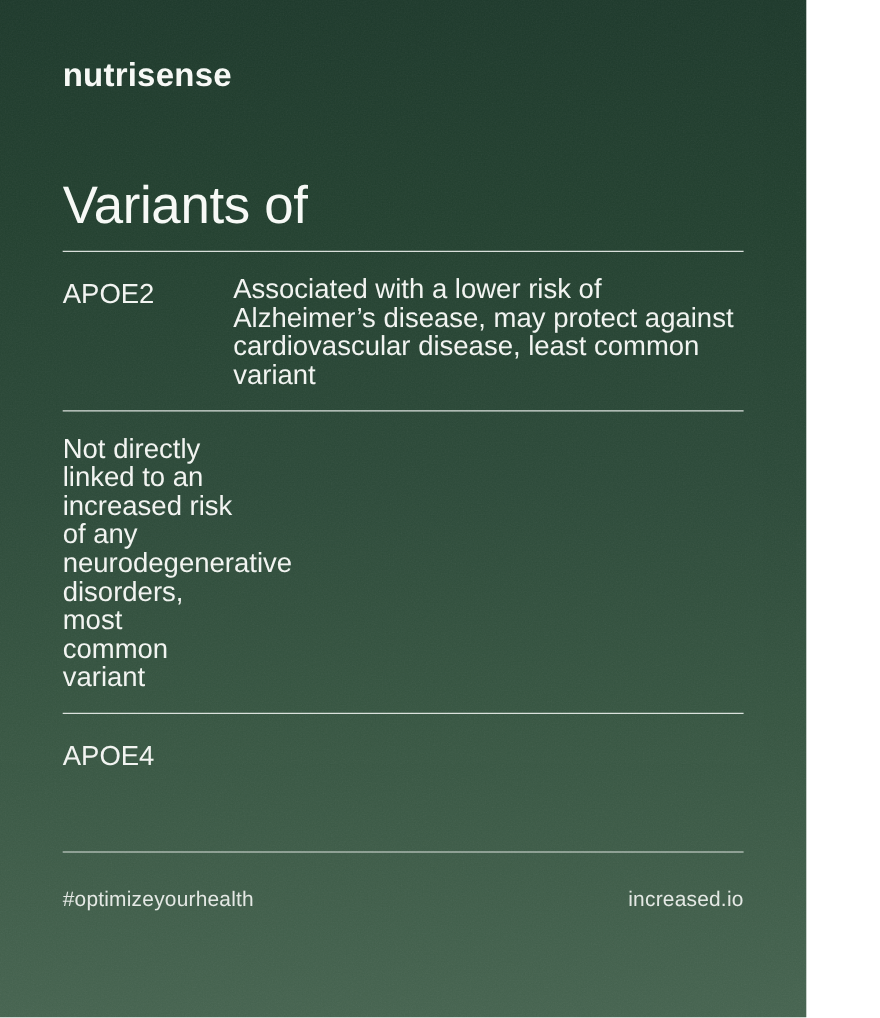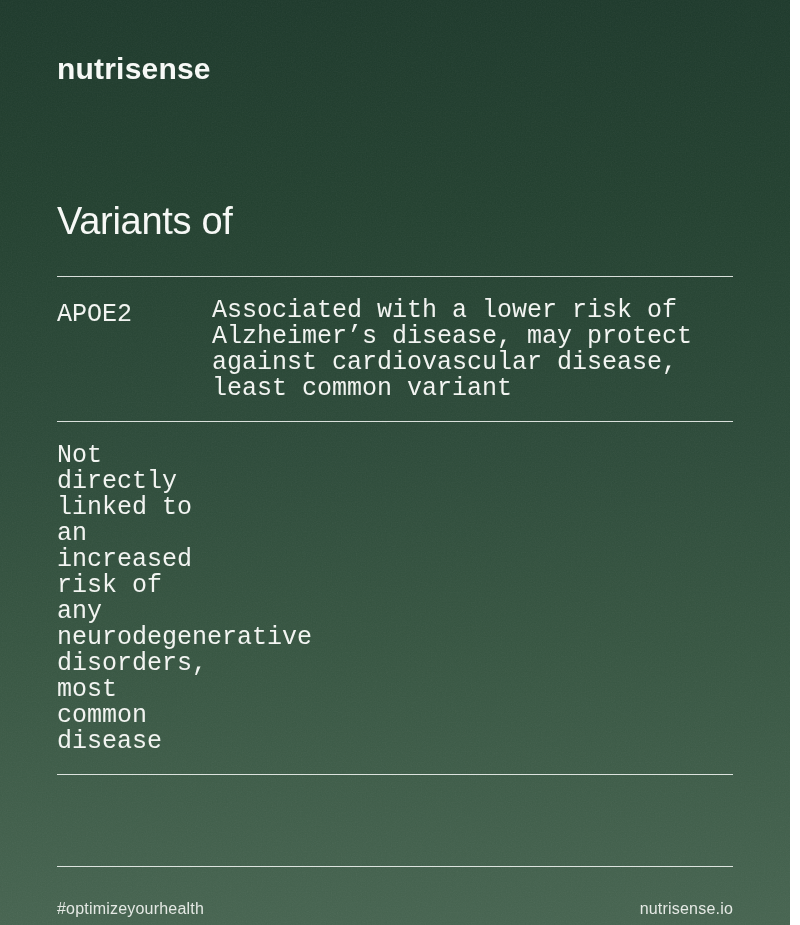--- a/index.html
+++ b/index.html
@@ -3,21 +3,21 @@
 <meta charset="utf-8">
 <style>
   * { margin: 0; padding: 0; box-sizing: border-box; }
   html, body { width: 800px; height: 925px; }
   body {
     font-family: "Liberation Sans", sans-serif;
     overflow: hidden;
   }
   .page {
     position: relative;
-    width: 790px;
+    width: 733px;
     height: 925px;
     background: linear-gradient(180deg, #1d392b 0%, #22402f 22%, #2c4a39 48%, #365541 70%, #466450 100%);
     color: #f2f4f1;
     overflow: hidden;
   }
   .noise {
     position: absolute;
     inset: 0;
     width: 100%;
     height: 100%;
@@ -30,30 +30,29 @@
     padding: 0 57px;
   }
   .logo {
     margin-top: 52px;
     font-size: 30px;
     font-weight: 600;
     letter-spacing: 0.2px;
     color: #f7f9f6;
   }
   .title {
-    margin-top: 100px;
-    font-size: 38px;
+    margin-top: 67px;
+    font-size: 48px;
     line-height: 70px;
     font-weight: 500;
     letter-spacing: -0.3px;
     color: #f7f9f6;
   }
   .variant-table {
-    margin-top: 20px;
-    font-family: Liberation Mono, monospace;
+    margin-top: 5px;
   }
   .row {
     display: grid;
     grid-template-columns: 155px 1fr;
     border-top: 1px solid rgba(248, 250, 248, 0.85);
     padding: 21px 0 19px;
   }
   .variant-label {
     font-size: 25px;
     line-height: 34px;
@@ -67,21 +66,21 @@
     color: #f2f4f1;
     max-width: 532px;
   }
   .footer {
     border-top: 1px solid rgba(248, 250, 248, 0.85);
     margin-top: 51px;
     padding-top: 33px;
     display: flex;
     justify-content: space-between;
     align-items: baseline;
-    font-size: 16px;
+    font-size: 19px;
     color: rgba(242, 244, 241, 0.92);
     letter-spacing: 0.2px;
   }
 </style>
 </head>
 <body>
 
 <div class="page">
 
   <svg class="noise" xmlns="http://www.w3.org/2000/svg">
@@ -99,27 +98,28 @@
     <h1 class="title"><span>Variants of</span><br></h1>
 
     <div class="variant-table">
 
       <div class="row">
         <div class="variant-label">APOE2</div>
         <div class="variant-desc">Associated with a lower risk of Alzheimer’s disease, may protect against cardiovascular disease, least common variant</div>
       </div>
 
       <div class="row">
-        <div class="variant-desc">Not directly linked to an increased risk of any neurodegenerative disorders, most common disease</div>
+        <div class="variant-desc">Not directly linked to an increased risk of any neurodegenerative disorders, most common variant</div>
       </div>
 
       <div class="row">
+        <div class="variant-label">APOE4</div>
       </div>
 
     </div>
 
     <div class="footer">
       <span>#optimizeyourhealth</span>
-      <span>nutrisense.io</span>
+      <span>increased.io</span>
     </div>
 
   </div>
 </div>
 
 </body></html>

